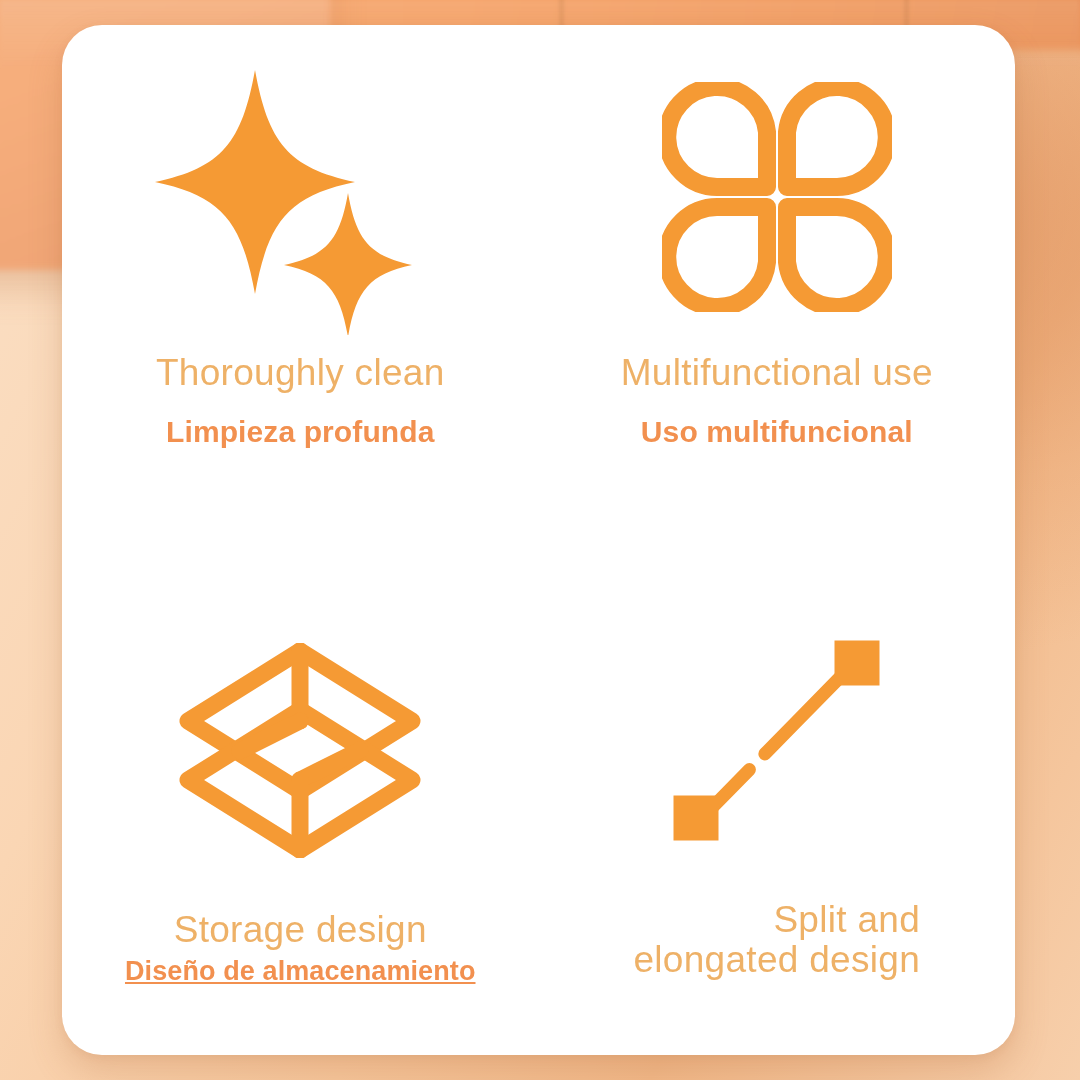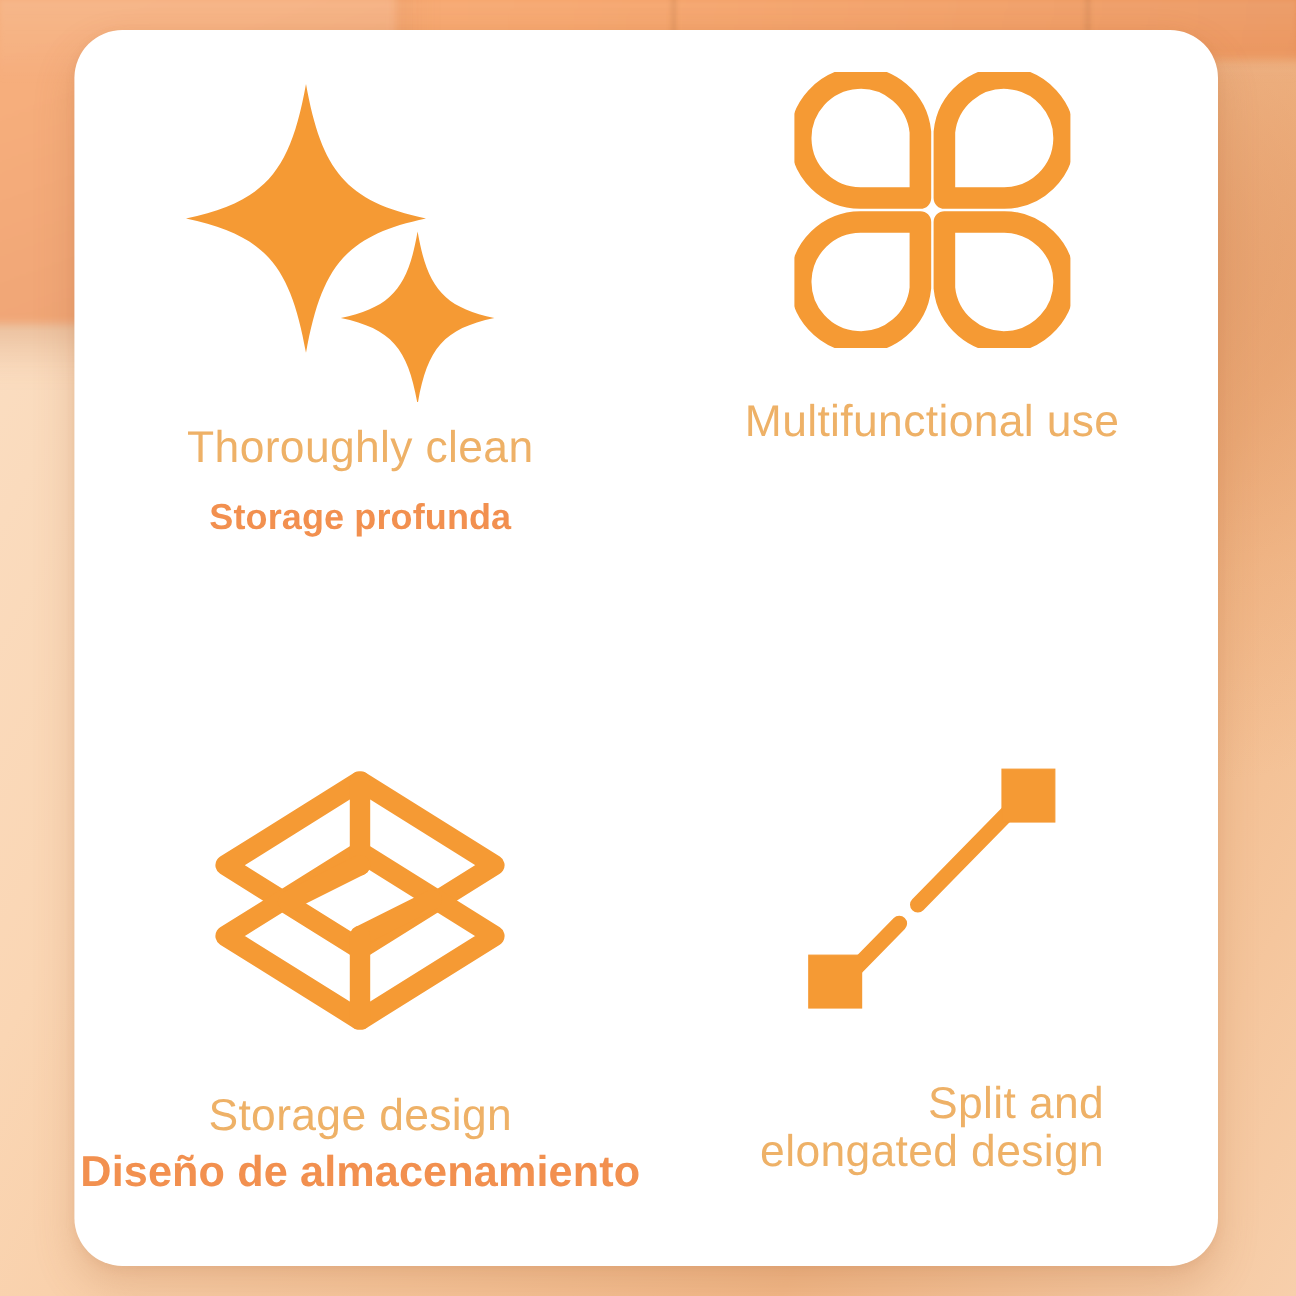--- a/index.html
+++ b/index.html
@@ -121,33 +121,33 @@
     font-weight: 700;
     letter-spacing: 0.1px;
     line-height: 1.12;
   }
 
   
   .cell-clean      { padding-top: 22px; }
   .cell-clean .icon-wrap { height: 300px; width: 100%; }
   .cell-clean .labels { margin-top: 6px; gap: 22px; }
 
-  .cell-multi      { }
+  .cell-multi      { padding-top: 22px; }
   .cell-multi .icon-wrap { height: 300px; width: 100%; }
   .cell-multi .labels { margin-top: 6px; gap: 22px; }
 
   .cell-storage    { justify-content: flex-start; padding-top: 90px; }
   .cell-storage .icon-wrap { height: 240px; width: 100%; }
   .cell-storage .labels { margin-top: 40px; gap: 6px; }
 
   .cell-split      { justify-content: flex-start; padding-top: 80px; }
   .cell-split .icon-wrap { height: 240px; width: 100%; }
   .cell-split .labels { margin-top: 40px; gap: 4px; }
 
-  .label-es-wide { font-size: 36px; }
+  .label-es-wide { font-size: 27px; text-decoration: underline; }
 
   svg { display: block; }
 </style>
 </head>
 <body>
 
 <div id="page-root">
 
   <div class="bg-base"></div>
   <div class="bg-box-top"></div>
@@ -161,41 +161,42 @@
 
       <div class="cell cell-clean">
         <div class="icon-wrap">
           <svg width="300" height="275" viewBox="0 0 300 275" aria-hidden="true">
             <path fill="#f59a34" d="M105 10 C118 82 138 108 205 122 C138 136 118 162 105 234 C92 162 72 136 5 122 C72 108 92 82 105 10 Z"></path>
             <path fill="#f59a34" d="M198 133 C206 179 219 196 262 205 C219 214 206 231 198 277 C190 231 177 214 134 205 C177 196 190 179 198 133 Z"></path>
           </svg>
         </div>
         <div class="labels">
           <div class="label-en">Thoroughly clean</div>
-          <div class="label-es">Storage profunda</div>
+          <div class="label-es">Limpieza profunda</div>
         </div>
       </div>
 
       <div class="cell cell-multi">
         <div class="icon-wrap">
           <svg width="230" height="230" viewBox="0 0 230 230" aria-hidden="true">
             <g fill="none" stroke="#f59a34" stroke-width="18" stroke-linecap="round" stroke-linejoin="round">
 
               <path d="M105 105 L105 50 A50 50 0 1 0 55 105 Z"></path>
 
               <path d="M125 105 L125 50 A50 50 0 1 1 175 105 Z"></path>
 
               <path d="M105 125 L105 180 A50 50 0 1 1 55 125 Z"></path>
 
               <path d="M125 125 L125 180 A50 50 0 1 0 175 125 Z"></path>
             </g>
           </svg>
         </div>
         <div class="labels">
           <div class="label-en">Multifunctional use</div>
+          <div class="label-es">Uso multifuncional</div>
         </div>
       </div>
 
       <div class="cell cell-storage">
         <div class="icon-wrap">
           <svg width="245" height="215" viewBox="0 0 245 215" aria-hidden="true">
             <g fill="none" stroke="#f59a34" stroke-width="17" stroke-linecap="round" stroke-linejoin="round">
 
               <path d="M122 8 L234 78 L122 148 L10 78 Z"></path>
 

